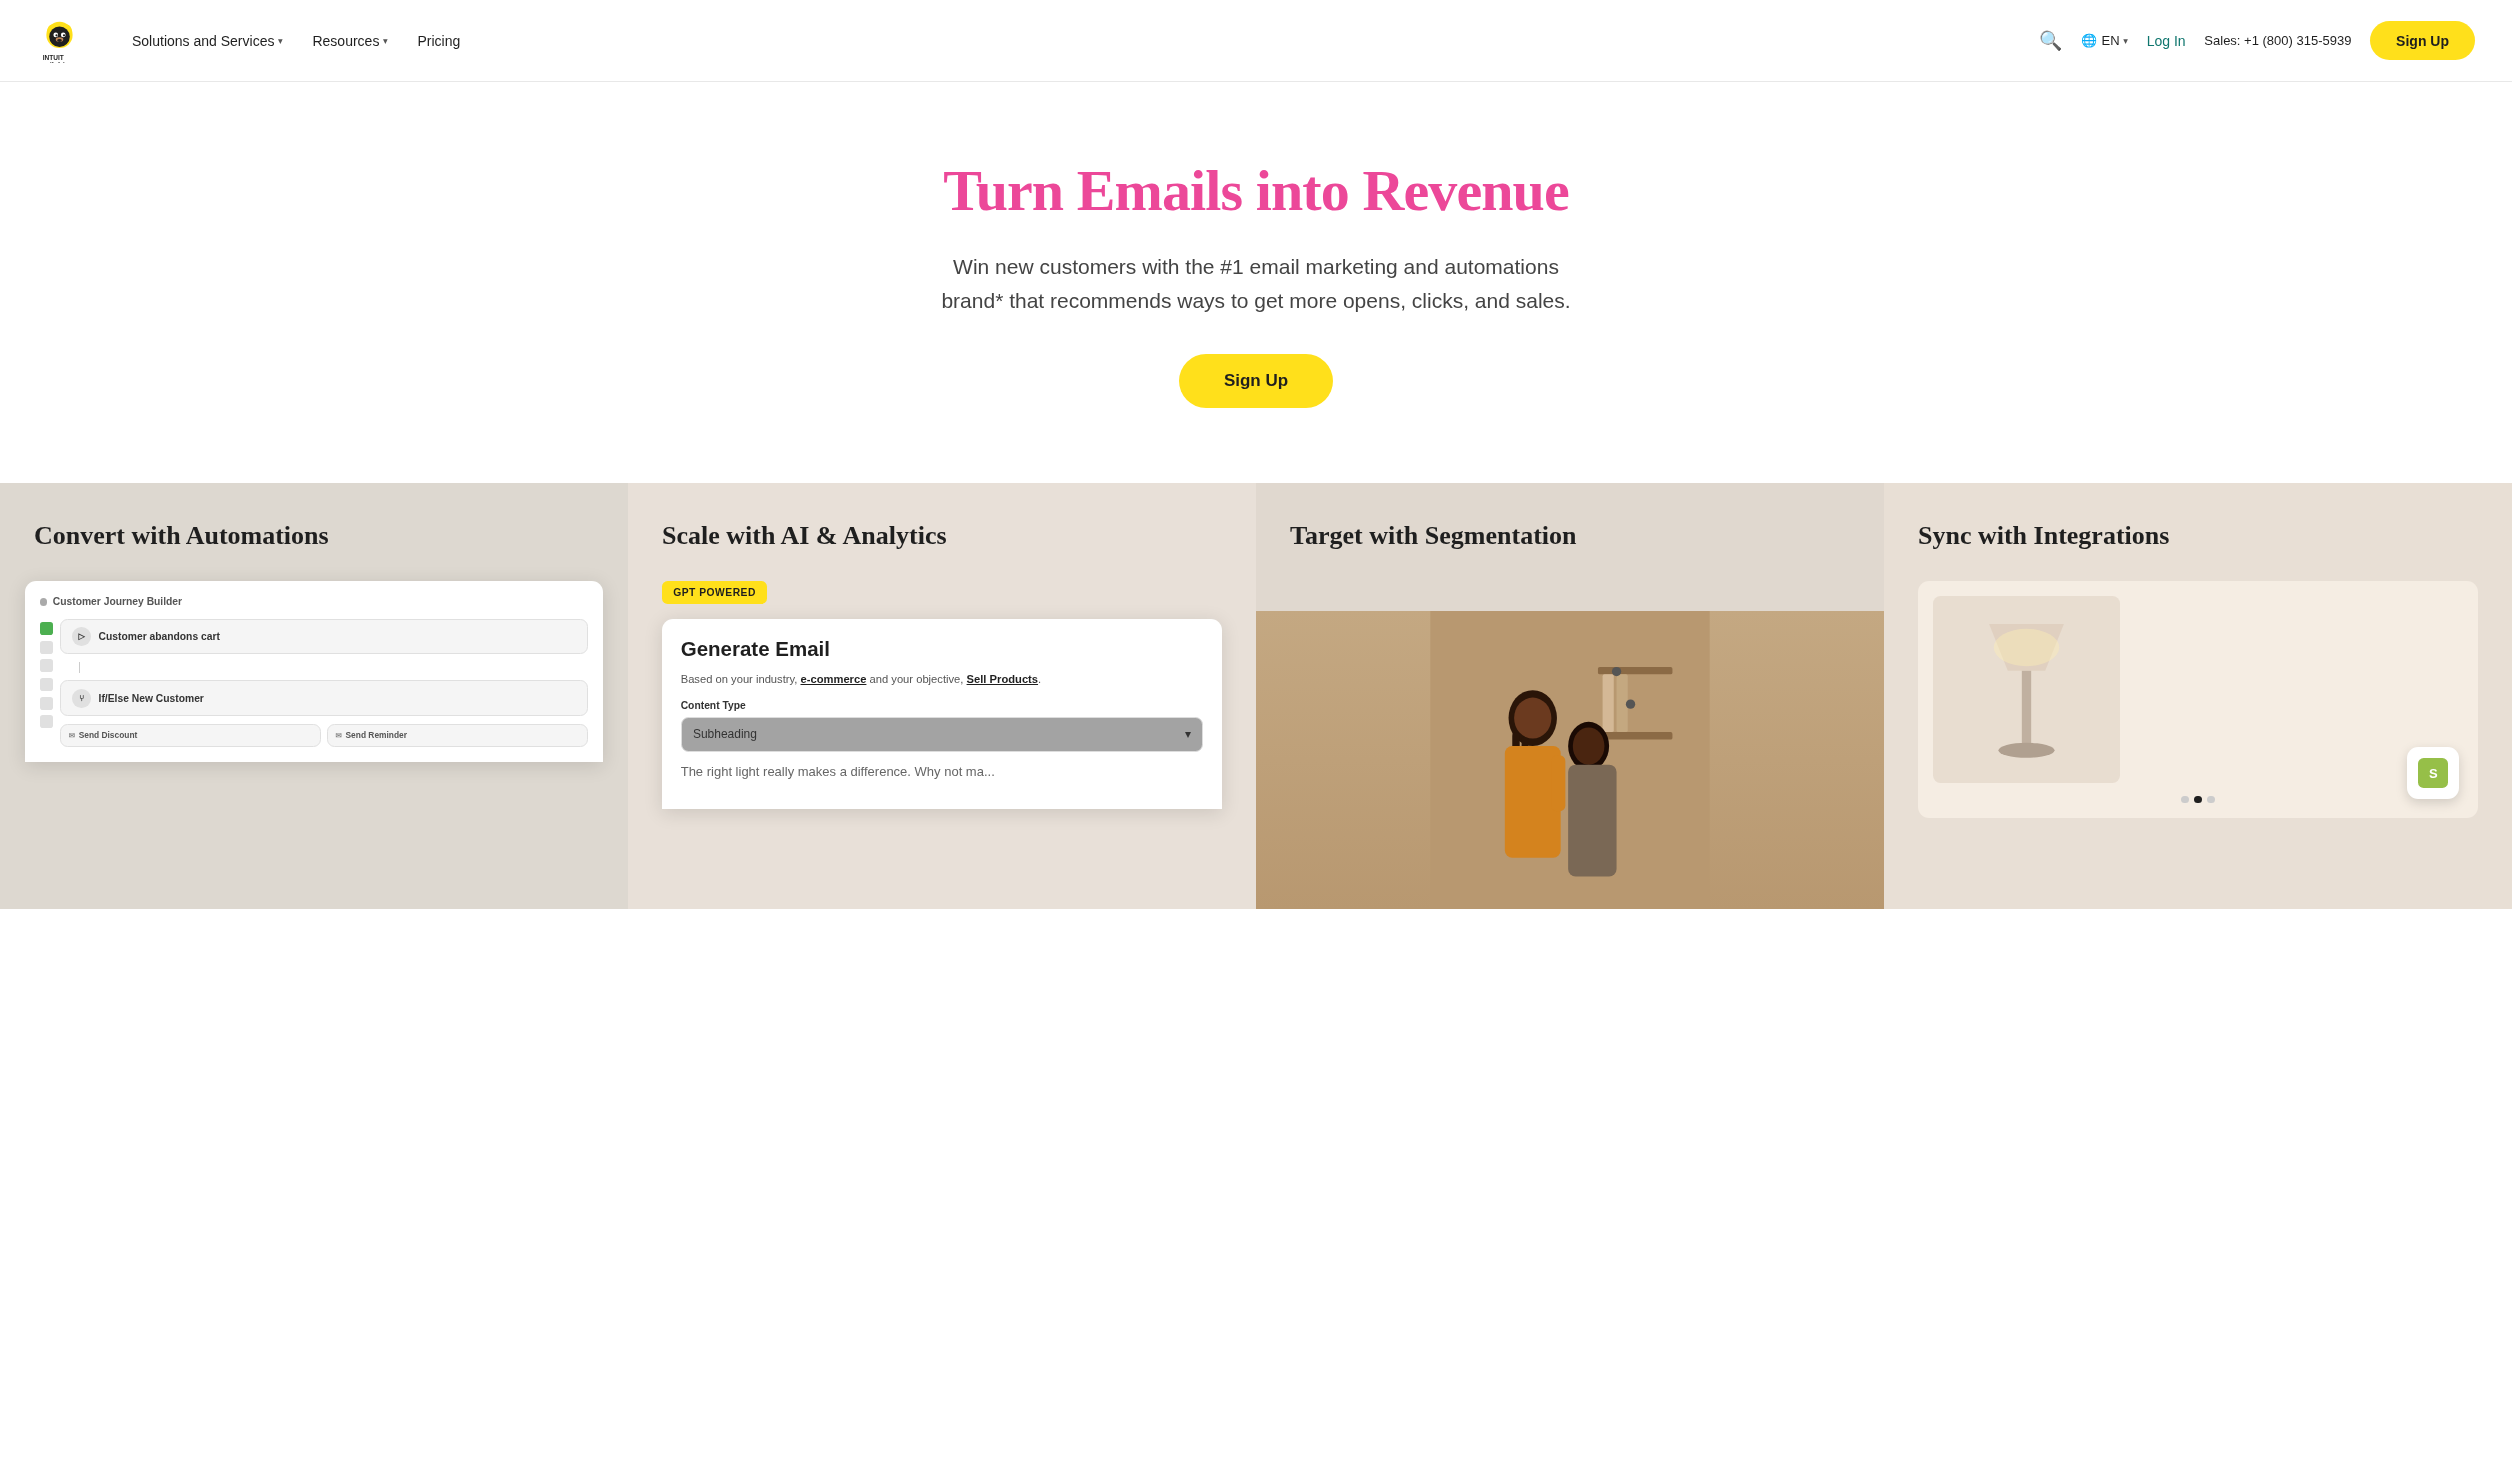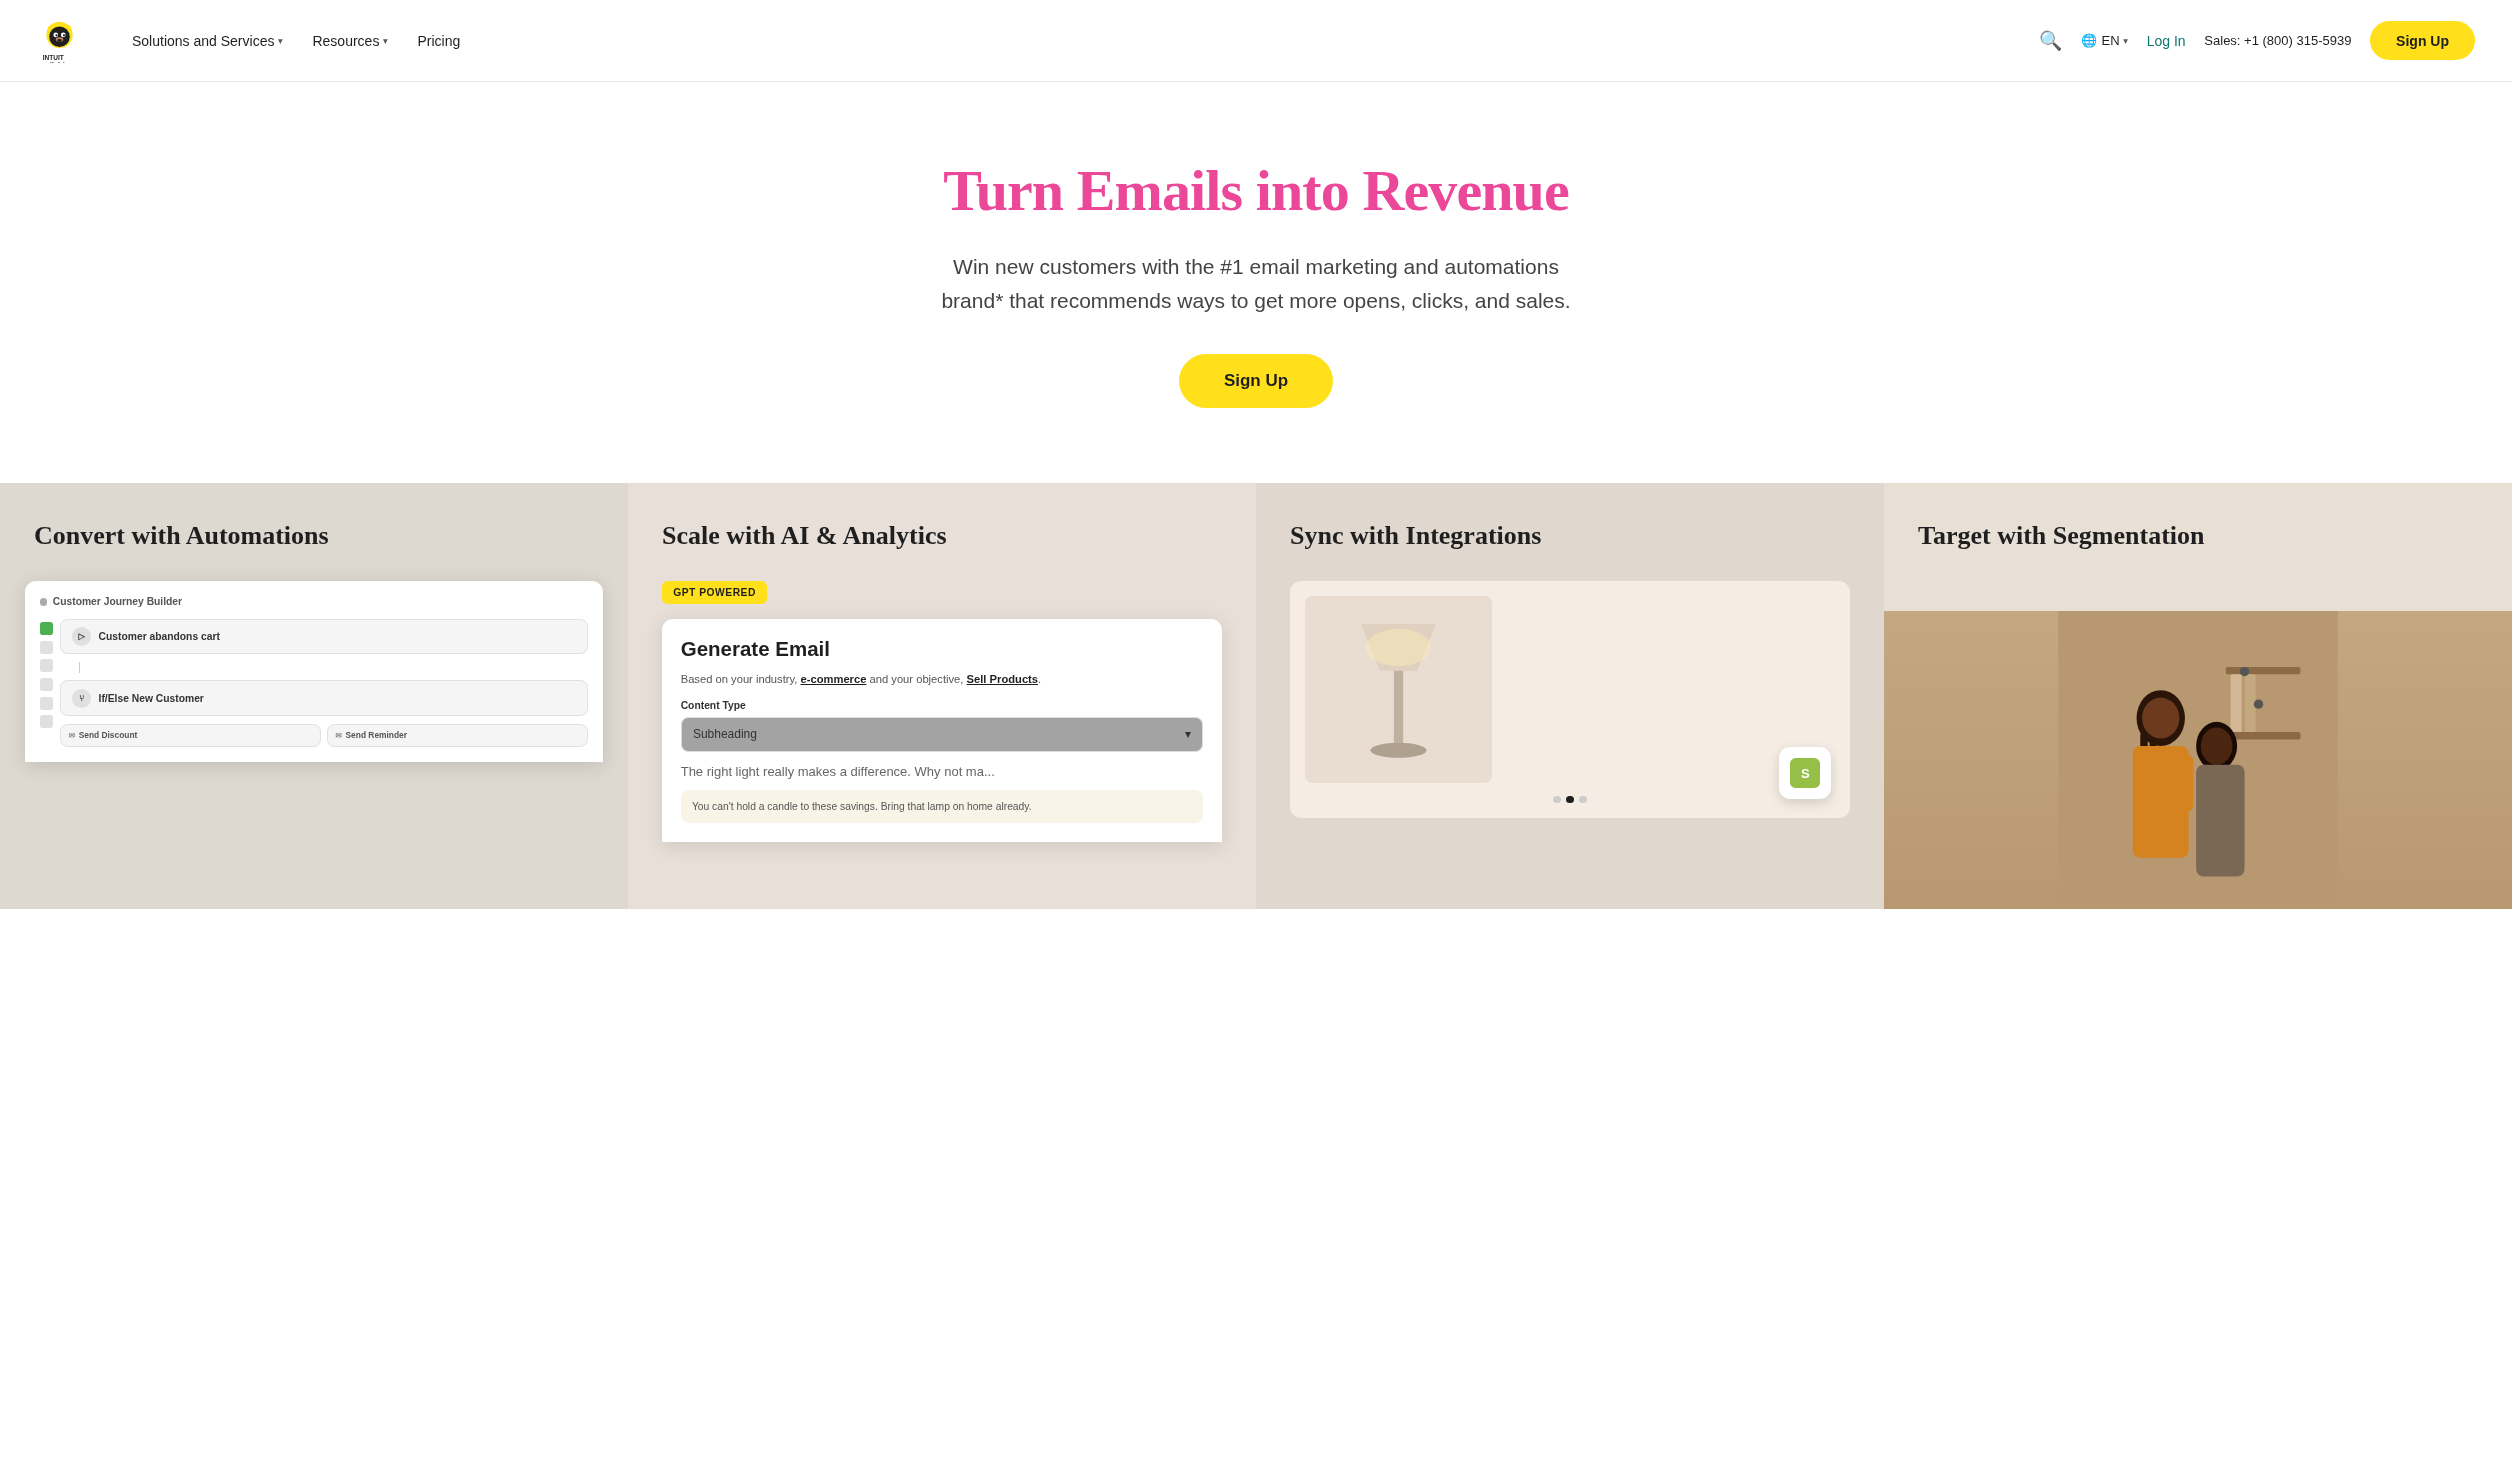--- a/index.html
+++ b/index.html
@@ -497,21 +497,55 @@
           <a href="#">e-commerce</a>
           <span>and your objective,</span>
           <a href="#">Sell Products</a>.
         </div>
         <div class="email-gen-label">Content Type</div>
         <div class="email-gen-select">
           <span>Subheading</span>
           <span>▾</span>
         </div>
         <div class="email-gen-text">The right light really makes a difference. Why not ma...</div>
-        <div class="email-gen-response">You can't hold a candle to these savings. Bring that lamp on home already.</div>
+      </div>
+    </div>
+  </div>
+
+  <div class="feature-card photo-card">
+    <h2 class="feature-title">Target with Segmentation</h2>
+    <div class="photo-container">
+      <div class="photo-placeholder">
+
+        <svg width="280" height="298" viewBox="0 0 300 320" xmlns="http://www.w3.org/2000/svg">
+
+          <rect x="0" y="0" width="300" height="320" fill="#b89870"></rect>
+          <rect x="180" y="60" width="80" height="8" fill="#8b6a45" rx="2"></rect>
+          <rect x="180" y="130" width="80" height="8" fill="#8b6a45" rx="2"></rect>
+          <rect x="185" y="68" width="12" height="62" fill="#d4b896" rx="2"></rect>
+          <rect x="200" y="68" width="12" height="62" fill="#c4a880" rx="2"></rect>
+          <circle cx="200" cy="65" r="5" fill="#555"></circle>
+          <circle cx="215" cy="100" r="5" fill="#555"></circle>
+
+          <ellipse cx="110" cy="115" rx="26" ry="30" fill="#2a1508"></ellipse>
+
+          <rect x="88" y="130" width="8" height="50" fill="#2a1508" rx="4"></rect>
+          <rect x="98" y="135" width="7" height="55" fill="#2a1508" rx="4"></rect>
+
+          <ellipse cx="110" cy="115" rx="20" ry="22" fill="#6b3a1f"></ellipse>
+
+          <rect x="80" y="145" width="60" height="120" fill="#d4831e" rx="8"></rect>
+
+          <rect x="130" y="155" width="15" height="60" fill="#d4831e" rx="6"></rect>
+
+          <ellipse cx="170" cy="145" rx="22" ry="26" fill="#1a0a04"></ellipse>
+          <ellipse cx="170" cy="145" rx="17" ry="20" fill="#4a2510"></ellipse>
+
+          <rect x="148" y="165" width="52" height="120" fill="#7a6855" rx="8"></rect>
+        </svg>
       </div>
     </div>
   </div>
 
   <div class="feature-card">
     <h2 class="feature-title">Sync with Integrations</h2>
     <div class="integrations-content">
       <div class="integration-carousel">
         
         <svg width="187" height="187" viewBox="0 0 200 200" xmlns="http://www.w3.org/2000/svg">
@@ -531,49 +565,14 @@
           <div class="carousel-dot"></div>
         </div>
         
         <div class="shopify-badge">
           <div class="shopify-inner">S</div>
         </div>
       </div>
     </div>
   </div>
 
-  <div class="feature-card photo-card">
-    <h2 class="feature-title">Target with Segmentation</h2>
-    <div class="photo-container">
-      <div class="photo-placeholder">
-
-        <svg width="280" height="298" viewBox="0 0 300 320" xmlns="http://www.w3.org/2000/svg">
-
-          <rect x="0" y="0" width="300" height="320" fill="#b89870"></rect>
-          <rect x="180" y="60" width="80" height="8" fill="#8b6a45" rx="2"></rect>
-          <rect x="180" y="130" width="80" height="8" fill="#8b6a45" rx="2"></rect>
-          <rect x="185" y="68" width="12" height="62" fill="#d4b896" rx="2"></rect>
-          <rect x="200" y="68" width="12" height="62" fill="#c4a880" rx="2"></rect>
-          <circle cx="200" cy="65" r="5" fill="#555"></circle>
-          <circle cx="215" cy="100" r="5" fill="#555"></circle>
-
-          <ellipse cx="110" cy="115" rx="26" ry="30" fill="#2a1508"></ellipse>
-
-          <rect x="88" y="130" width="8" height="50" fill="#2a1508" rx="4"></rect>
-          <rect x="98" y="135" width="7" height="55" fill="#2a1508" rx="4"></rect>
-
-          <ellipse cx="110" cy="115" rx="20" ry="22" fill="#6b3a1f"></ellipse>
-
-          <rect x="80" y="145" width="60" height="120" fill="#d4831e" rx="8"></rect>
-
-          <rect x="130" y="155" width="15" height="60" fill="#d4831e" rx="6"></rect>
-
-          <ellipse cx="170" cy="145" rx="22" ry="26" fill="#1a0a04"></ellipse>
-          <ellipse cx="170" cy="145" rx="17" ry="20" fill="#4a2510"></ellipse>
-
-          <rect x="148" y="165" width="52" height="120" fill="#7a6855" rx="8"></rect>
-        </svg>
-      </div>
-    </div>
-  </div>
-
 </section>
 
 
 </body></html>

